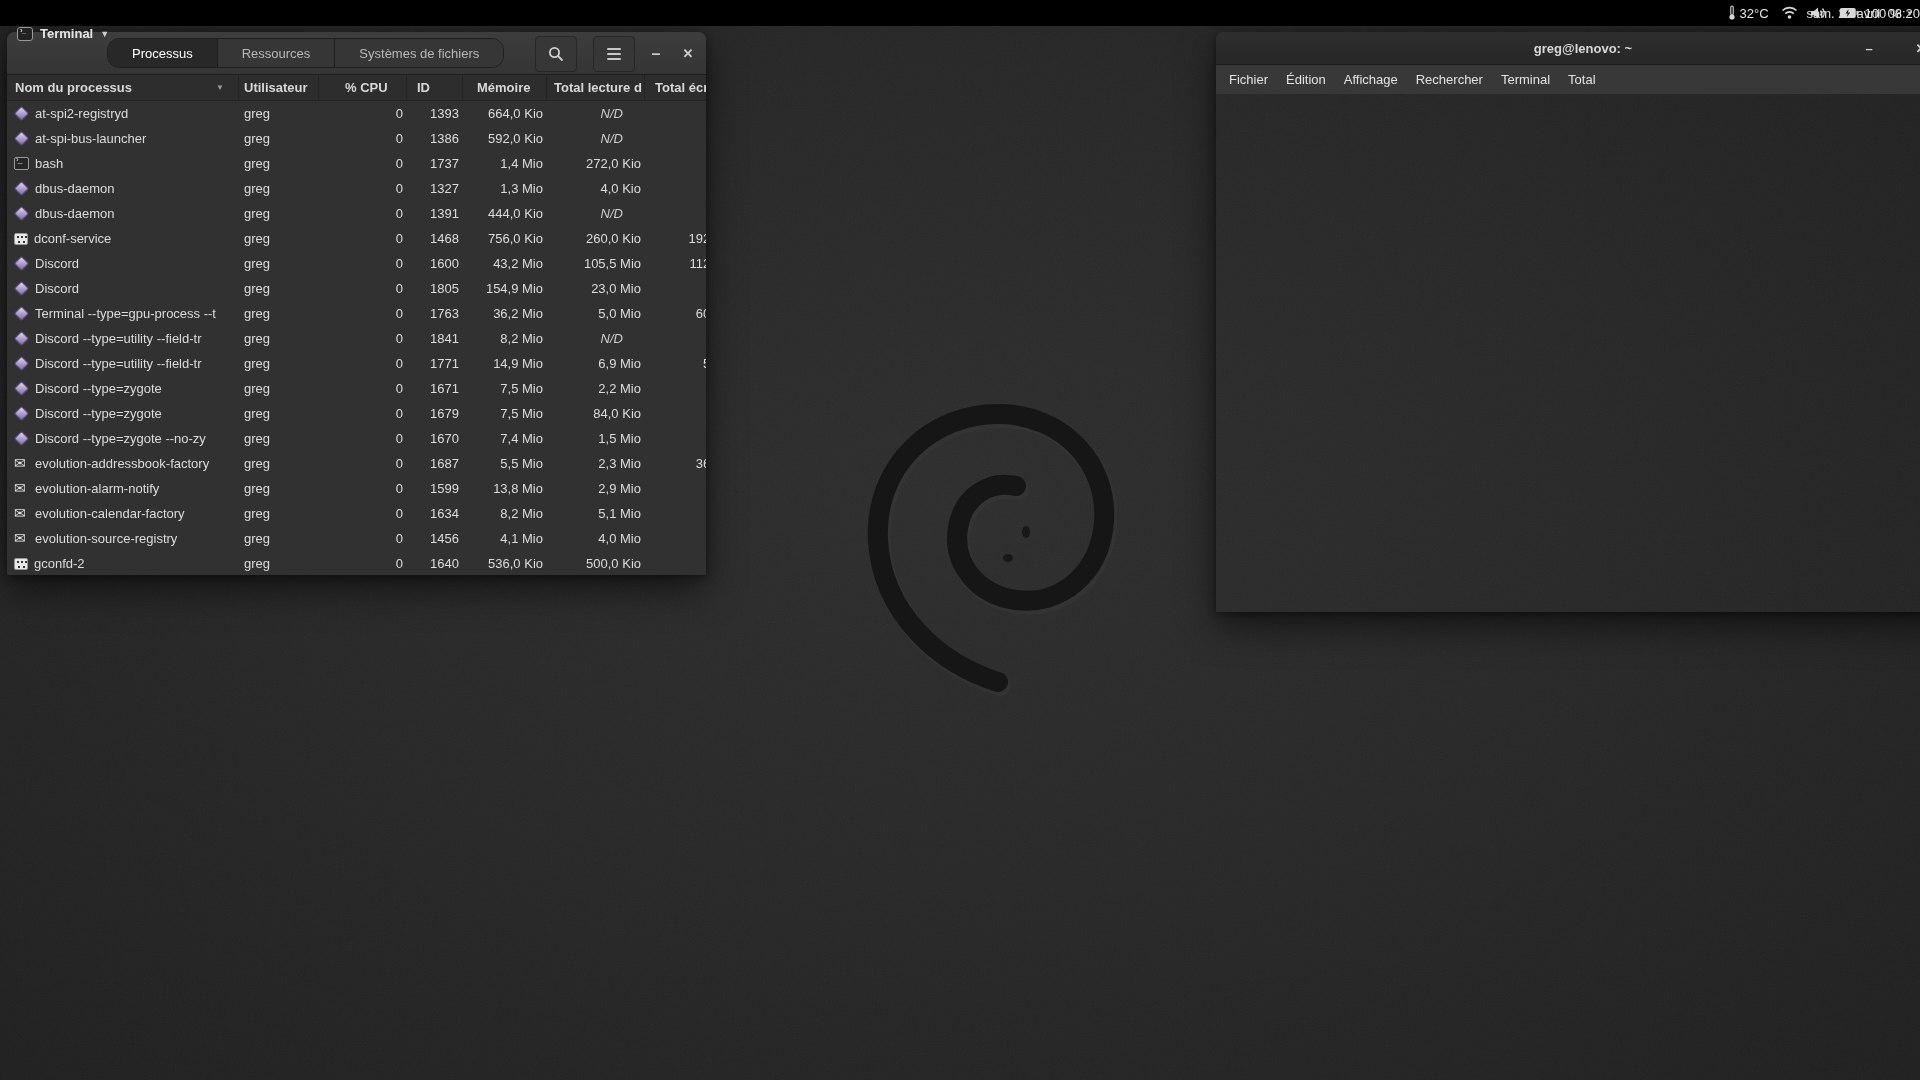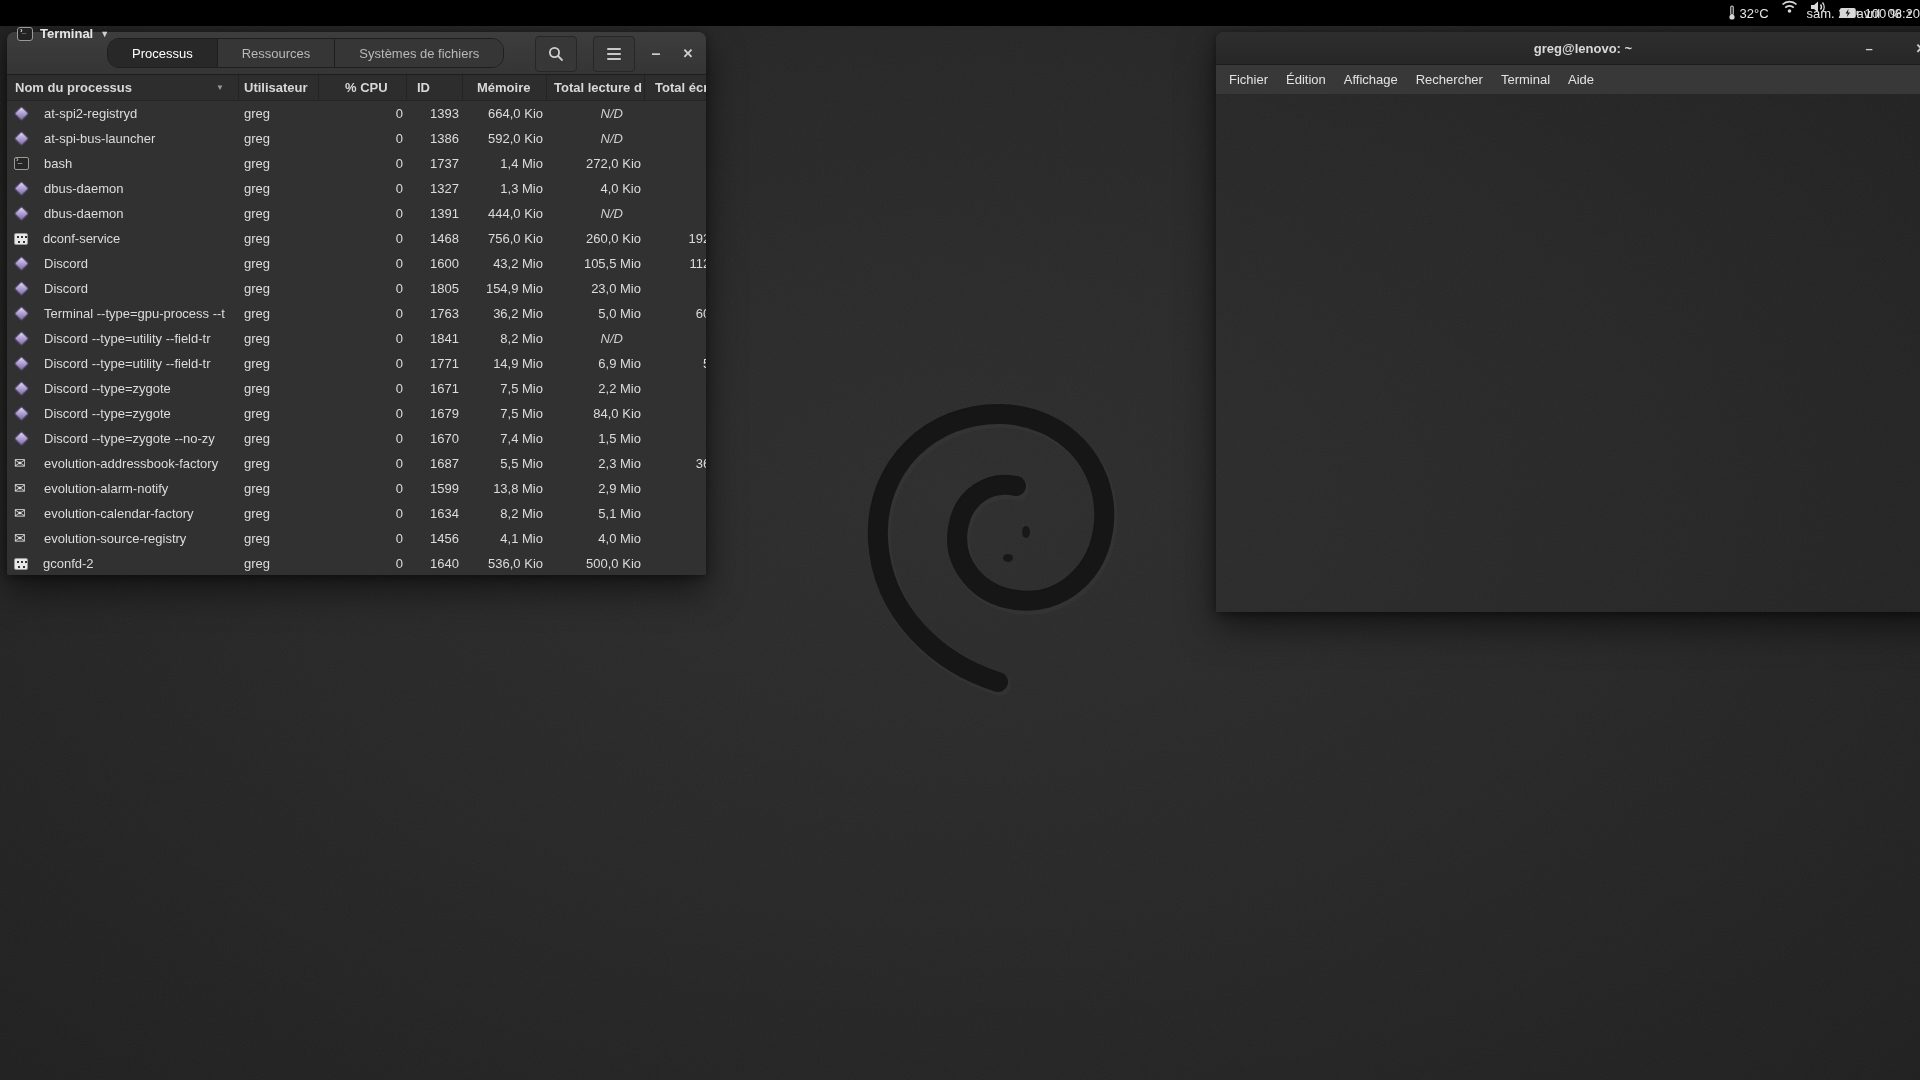--- a/index.html
+++ b/index.html
@@ -29,21 +29,21 @@
   }
   .term-glyph::before {
     content:"›_"; position:absolute; left:2px; top:-2px;
     font-size:8px; color:#ddd; font-weight:bold; letter-spacing:-1px;
   }
   .caret-down { font-size:9px; color:#cfcfcf; }
   .tb-clock {
     position:absolute; left:0; right:0; text-align:right;
     font-weight:normal; white-space:pre;
   }
-  .tb-right { position:absolute; right:8px; top:0; height:26px; display:flex; gap:12px; }
+  .tb-right { position:absolute; right:8px; top:0; height:26px; display:flex; align-items:center; gap:12px; }
   .tb-right svg { display:block; }
   .tb-temp { display:flex; align-items:center; gap:4px; }
   .tb-batt { display:flex; align-items:center; gap:6px; }
 
   
   .window { position:absolute; box-shadow:0 14px 36px rgba(0,0,0,.55), 0 2px 8px rgba(0,0,0,.4); z-index:10; }
 
   
   #sysmon { left:7px; top:32px; width:699px; height:543px; border-radius:8px 8px 2px 2px; overflow:hidden; background:#313131; }
   .sm-headerbar {
@@ -76,21 +76,21 @@
   .hcell.c2 { padding-left:5px; }
   .hcell.c3 { padding-left:26px; }
   .hcell.c4 { padding-left:10px; }
   .hcell.c5 { padding-left:14px; }
   .hcell.c6 { padding-left:7px; }
   .hcell.c7 { padding-left:10px; border-right:none; }
 
   .rows { background:#313131; }
   .prow { height:25px; font-size:13px; color:#dcdcdc; align-items:center; }
   .cell { white-space:nowrap; overflow:hidden; display:flex; align-items:center; height:25px; }
-  .cell.name { padding-left:7px; gap:15px; }
+  .cell.name { padding-left:7px; gap:6px; }
   .cell.user { padding-left:5px; }
   .cell.num  { justify-content:flex-end; padding-right:4px; }
   .cell .na  { font-style:italic; color:#cfcfcf; padding-right:18px; }
 
   .ic { flex:0 0 auto; display:inline-block; }
   .ic-diamond { width:11px; height:11px; margin:0 2px; transform:rotate(45deg);
     background:linear-gradient(135deg,#e3dcf2 0%,#b4a4d4 45%,#7d6ba3 100%);
     border:1px solid #5c4f80; border-radius:2px; }
   .ic-terminal { width:15px; height:13px; background:#262626; border:1px solid #9a9a9a; border-radius:2px; position:relative; }
   .ic-terminal::before { content:"›_"; position:absolute; left:1px; top:-3px; font-size:8px; color:#ddd; letter-spacing:-1px; }
@@ -709,15 +709,15 @@
     <span class="t-close">
         <span>✕</span>
       </span>
   </div>
   <div class="t-menubar">
       <span class="t-menu-item">Fichier</span>
       <span class="t-menu-item">Édition</span>
       <span class="t-menu-item">Affichage</span>
       <span class="t-menu-item">Rechercher</span>
       <span class="t-menu-item">Terminal</span>
-      <span class="t-menu-item">Aide</span>
+      <span class="t-menu-item">Total</span>
     </div>
 </div>
 
 </body></html>

